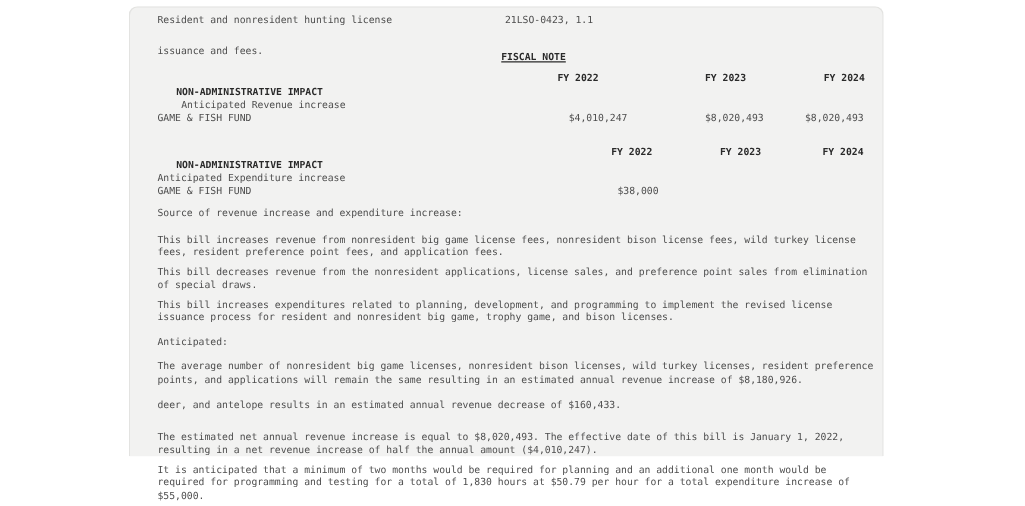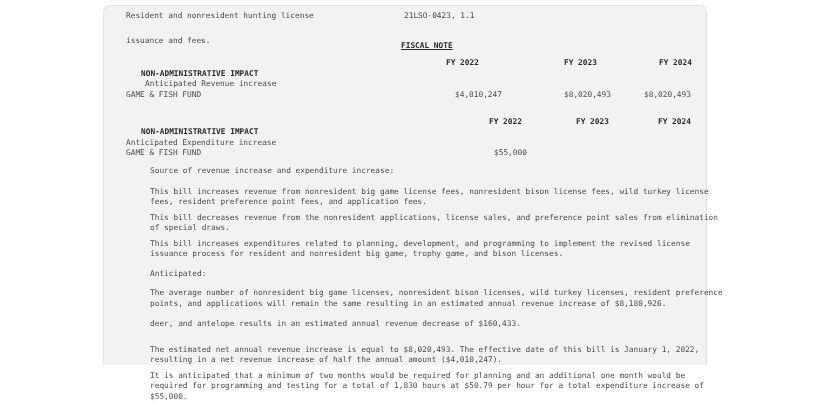--- a/index.html
+++ b/index.html
@@ -44,21 +44,20 @@
   }
   .para {
     position: absolute;
     left: 22px;
   }
   .para .pl {
     font-size: 7.8px;
     line-height: 10.5px;
     color: #4d4d4d;
     white-space: pre;
-    margin-left: 24px;
   }
 </style>
 </head>
 <body>
 
 <div id="stage">
   <div class="page">
 
     <div class="ln" style="left:22px; top:5px;">Resident and nonresident hunting license</div>
     <div class="ln" style="left:22px; top:30px;">issuance and fees.</div>
@@ -78,21 +77,21 @@
       <div class="ln" style="left:540px; top:83.5px;">$8,020,493</div>
     </div>
 
     <div>
       <div class="ln b" style="left:370px; top:110.5px;">FY 2022</div>
       <div class="ln b" style="left:457px; top:110.5px;">FY 2023</div>
       <div class="ln b" style="left:539px; top:110.5px;">FY 2024</div>
       <div class="ln b" style="left:22px; top:121px;">NON-ADMINISTRATIVE IMPACT</div>
       <div class="ln" style="left:22px; top:131.5px;">Anticipated Expenditure increase</div>
       <div class="ln" style="left:22px; top:142px;">GAME &amp; FISH FUND</div>
-      <div class="ln" style="left:390px; top:142px;">$55,000</div>
+      <div class="ln" style="left:390px; top:142px;">$38,000</div>
     </div>
 
     <div class="para" style="top:160px;">
       <div class="pl">Source of revenue increase and expenditure increase:</div>
     </div>
 
     <div class="para" style="top:180.5px;">
       <div class="pl">This bill increases revenue from nonresident big game license fees, nonresident bison license fees, wild turkey license</div>
       <div class="pl">fees, resident preference point fees, and application fees.</div>
     </div>

